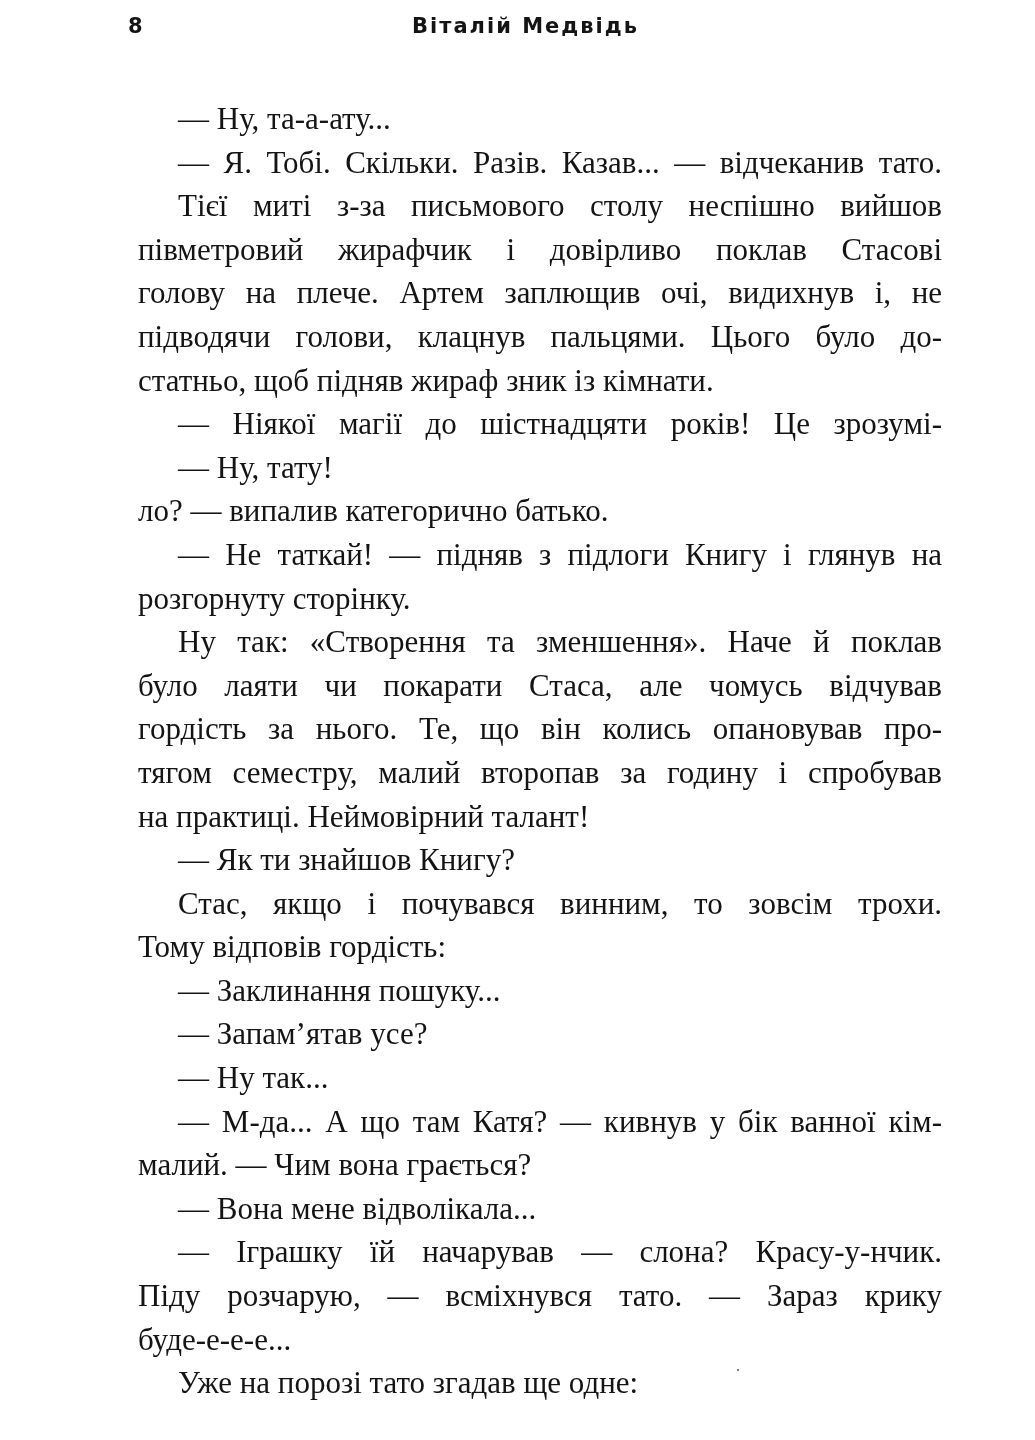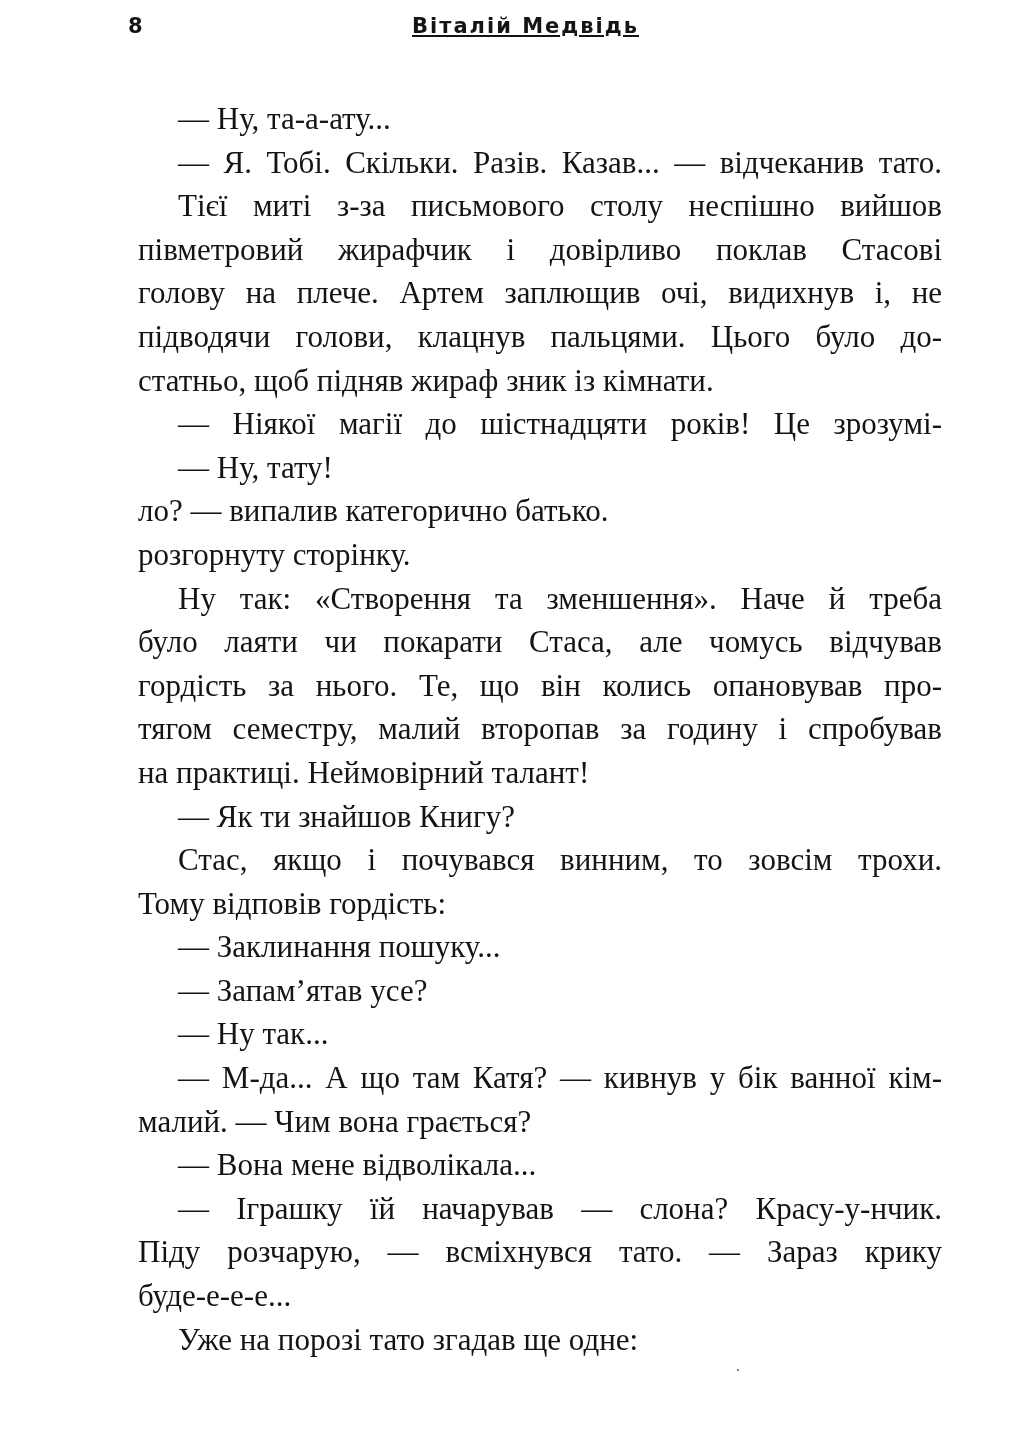--- a/index.html
+++ b/index.html
@@ -1,19 +1,19 @@
 <!DOCTYPE html>
 <html><head>
 <meta charset="utf-8">
 <style>
   html, body { margin:0; padding:0; background:#ffffff; }
   body { width:1035px; height:1440px; position:relative; overflow:hidden; color:#141414; }
   .header { position:absolute; top:14px; left:0; width:1035px; height:36px; font-family:"DejaVu Sans", sans-serif; font-size:21px; letter-spacing:1.5px; }
   .page-num { position:absolute; left:128px; top:0; font-weight:bold; }
-  .running-title { position:absolute; left:412px; top:0; font-weight:bold; letter-spacing:2px;text-decoration:underline; }
+  .running-title { position:absolute; left:412px; top:0; font-weight:bold; letter-spacing:2px; }
   .text { position:absolute; top:97px; left:138px; width:804px; font-family:"Liberation Serif", serif; font-size:31px; line-height:43.6px; }
   .line { display:block; white-space:nowrap; height:43.6px; }
   .line.indent { padding-left:40px; }
   .line.justify { text-align:justify; text-align-last:justify; white-space:normal; overflow:hidden; }
   .speck { position:absolute; left:737px; top:1369px; width:2px; height:2px; background:#555; border-radius:1px; }
 </style>
 </head>
 <body>
 
 <div class="header">
@@ -25,22 +25,23 @@
   <span class="line indent">— Ну, та-а-ату...</span>
   <span class="line indent justify">— Я. Тобі. Скільки. Разів. Казав... — відчеканив тато.</span>
   <span class="line indent justify">Тієї миті з-за письмового столу неспішно вийшов</span>
   <span class="line justify">півметровий жирафчик і довірливо поклав Стасові</span>
   <span class="line justify">голову на плече. Артем заплющив очі, видихнув і, не</span>
   <span class="line justify">підводячи голови, клацнув пальцями. Цього було до-</span>
   <span class="line">статньо, щоб підняв жираф зник із кімнати.</span>
   <span class="line indent justify">— Ніякої магії до шістнадцяти років! Це зрозумі-</span>
   <span class="line indent">— Ну, тату!</span>
   <span class="line">ло? — випалив категорично батько.</span>
+  <span class="line indent justify">— Не таткай! — підняв з підлоги Книгу і глянув на</span>
   <span class="line">розгорнуту сторінку.</span>
-  <span class="line indent justify">Ну так: «Створення та зменшення». Наче й треба</span>
+  <span class="line indent justify">Ну так: «Створення та зменшення». Наче й поклав</span>
   <span class="line justify">було лаяти чи покарати Стаса, але чомусь відчував</span>
   <span class="line justify">гордість за нього. Те, що він колись опановував про-</span>
   <span class="line justify">тягом семестру, малий второпав за годину і спробував</span>
   <span class="line">на практиці. Неймовірний талант!</span>
   <span class="line indent">— Як ти знайшов Книгу?</span>
   <span class="line indent justify">Стас, якщо і почувався винним, то зовсім трохи.</span>
   <span class="line">Тому відповів гордість:</span>
   <span class="line indent">— Заклинання пошуку...</span>
   <span class="line indent">— Запам’ятав усе?</span>
   <span class="line indent">— Ну так...</span>

